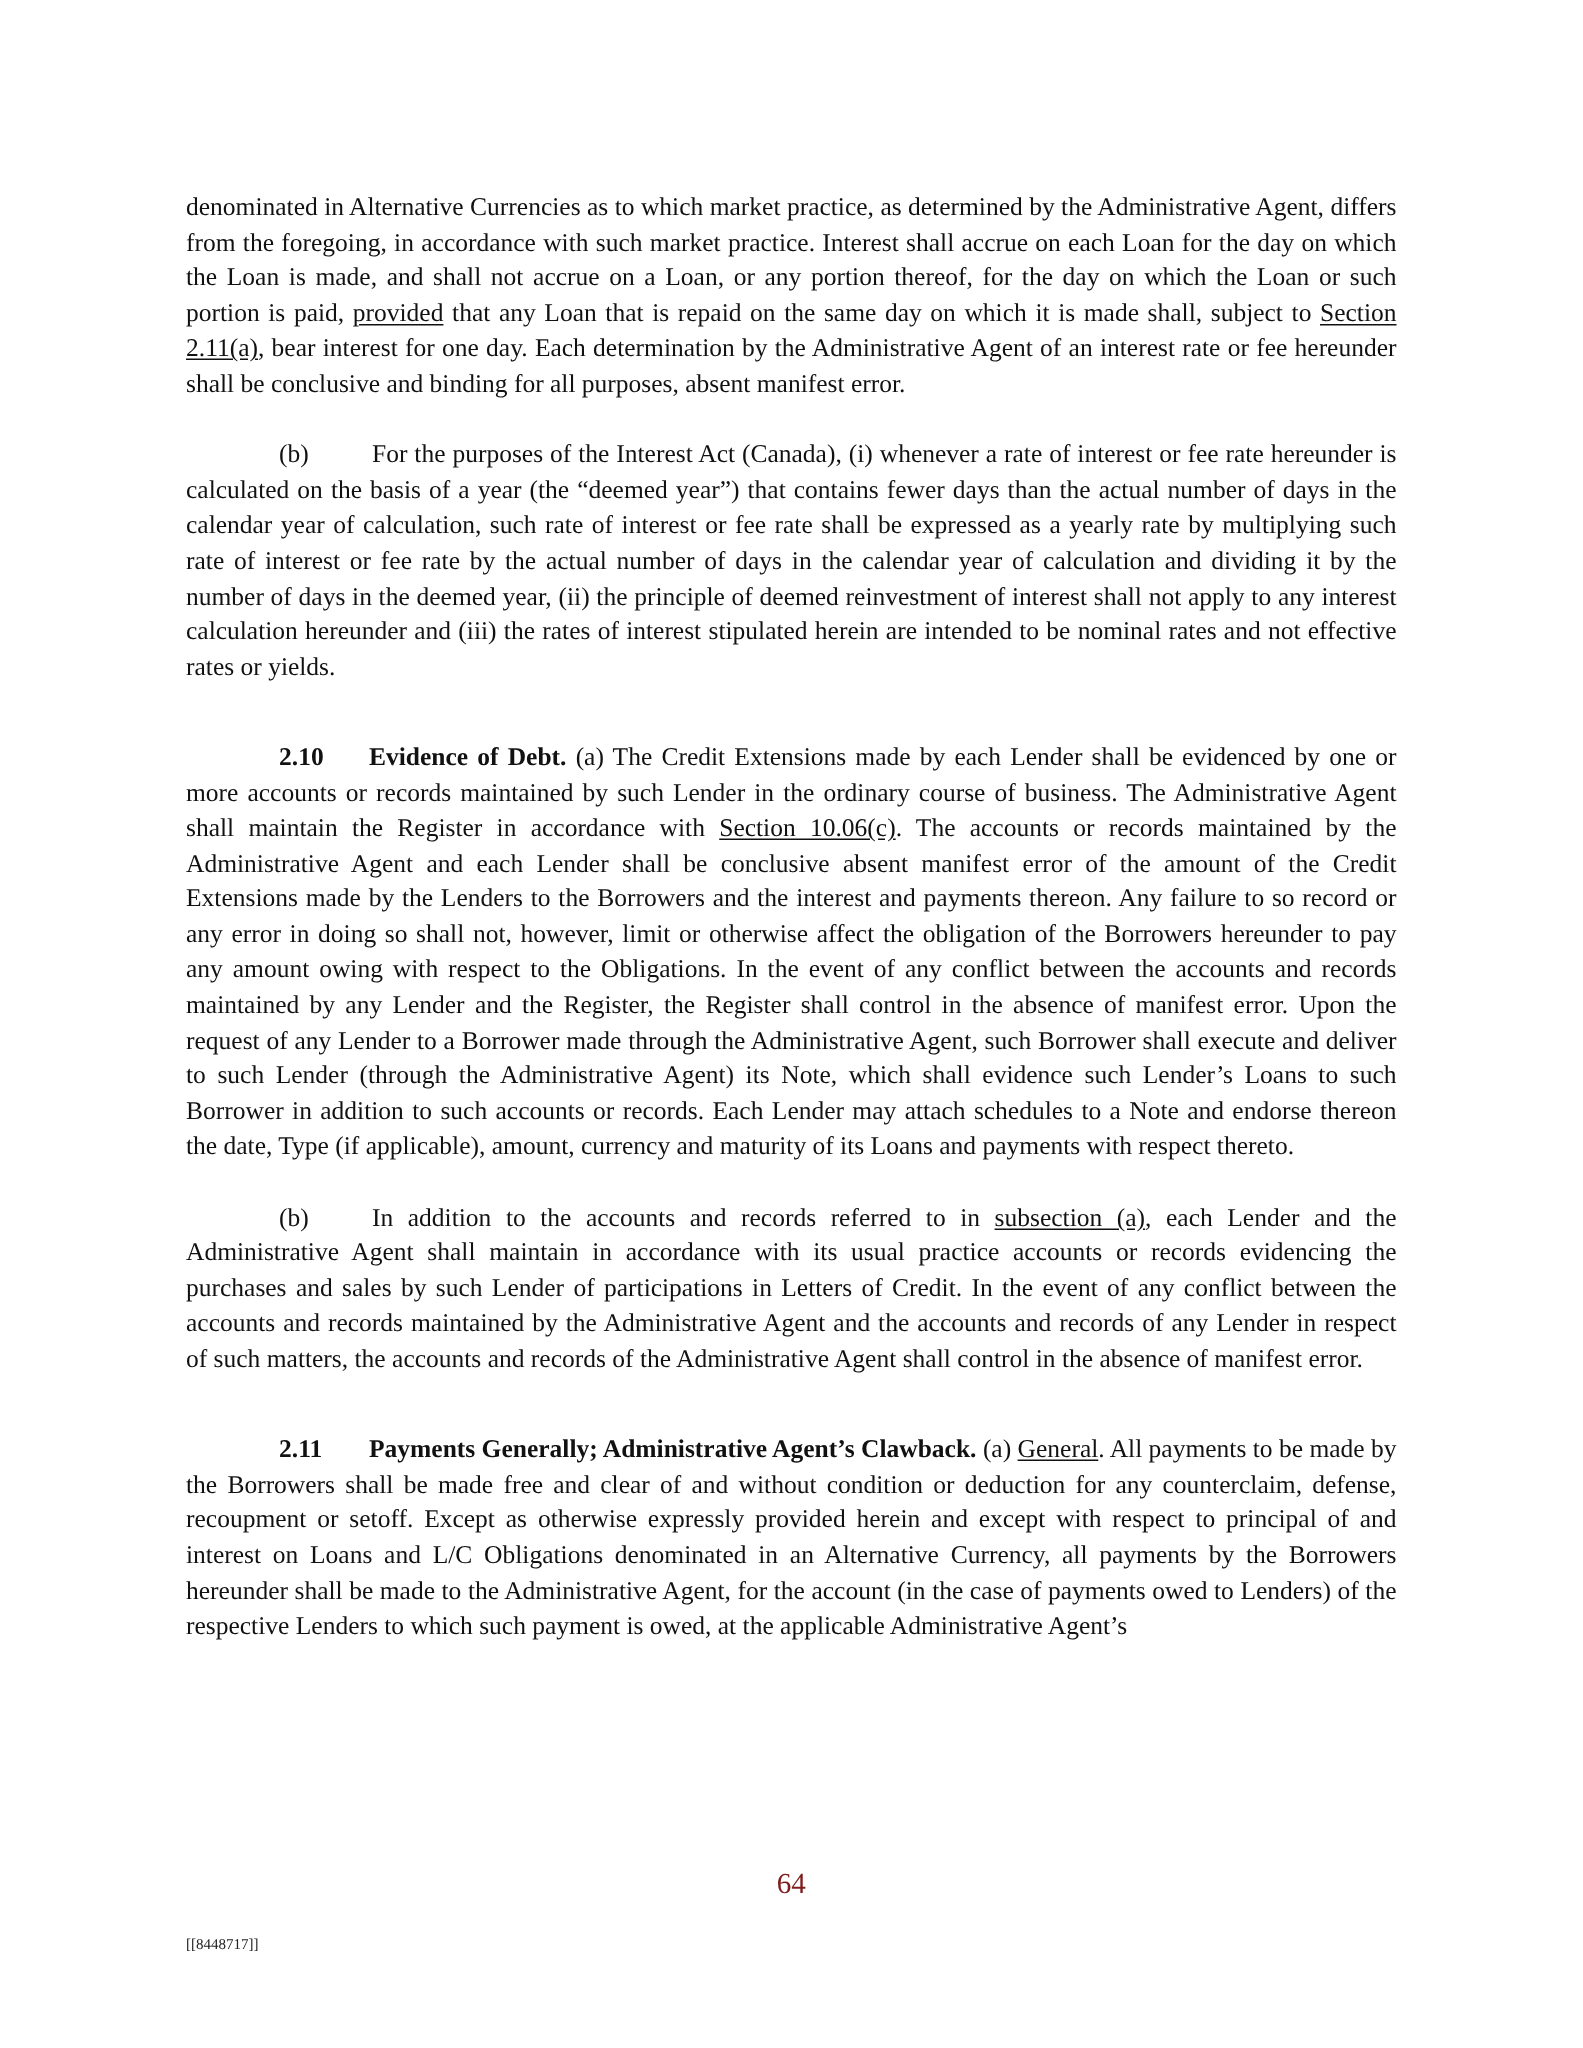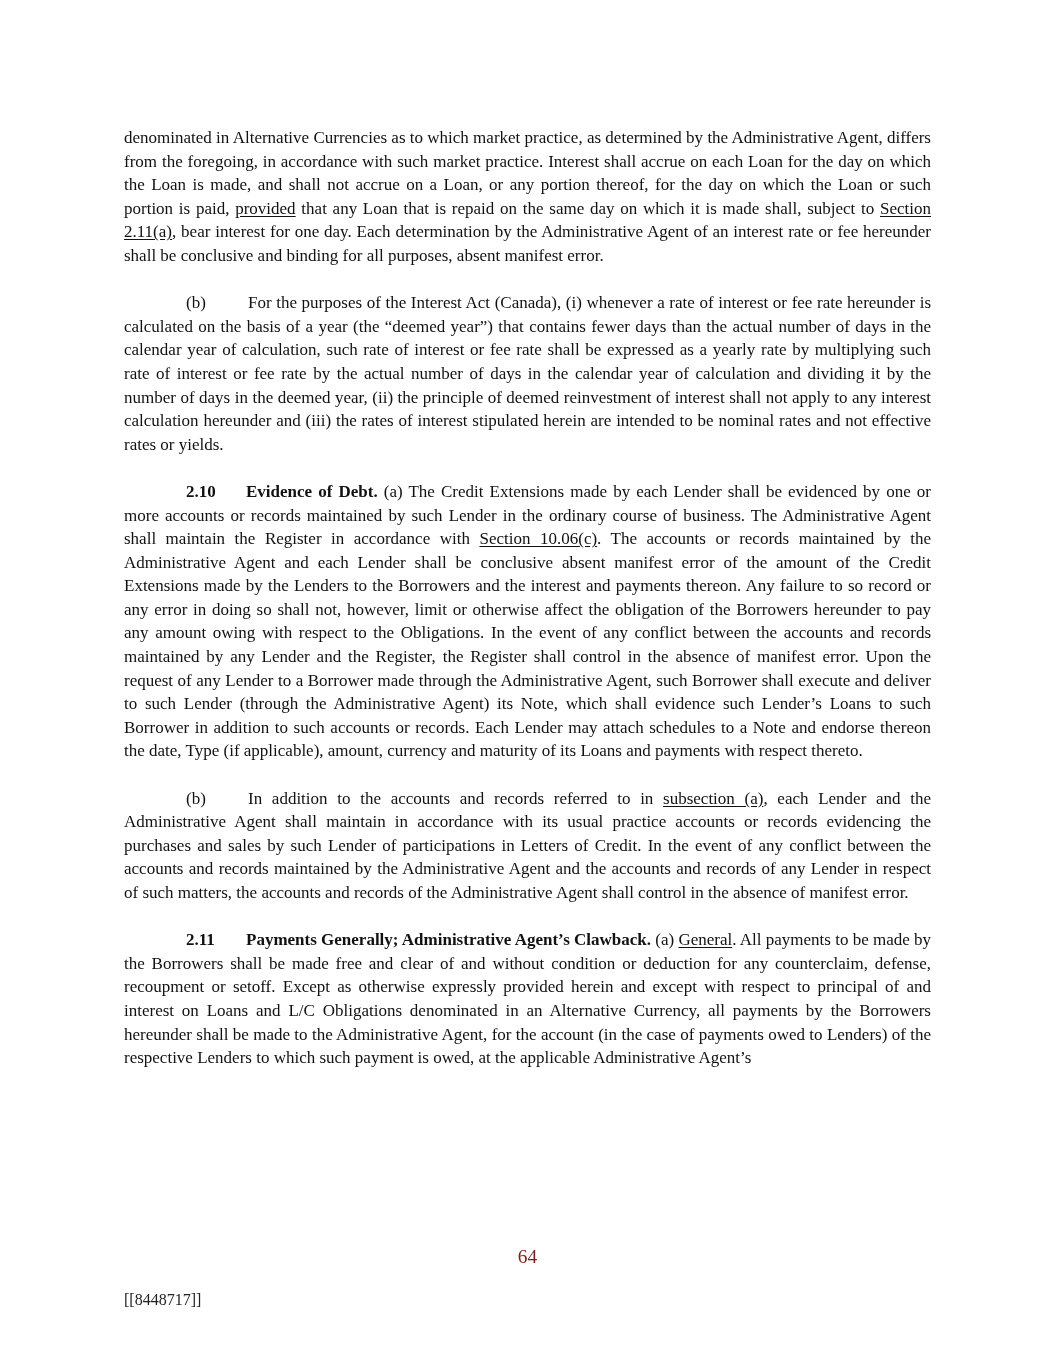--- a/index.html
+++ b/index.html
@@ -6,30 +6,30 @@
   body { width: 1055px; height: 1365px; position: relative; overflow: hidden; }
   .page {
     position: absolute; left: 124px; top: 126px; width: 807px;
     font-family: "Liberation Serif", "DejaVu Serif", serif;
     font-size: 17px; line-height: 23.6px; color: #111;
     text-align: justify;
   }
   .para { margin: 0 0 23.6px 0; }
   .indent { text-indent: 62px; }
   .tab { display: inline-block; width: 62px; text-indent: 0; }
-  .tab-num { display: inline-block; width: 60px; text-indent: 0; }
+  .tab-num { display: inline-block; width: 60px; text-indent: 0; margin-top: 13px; }
   .u { text-decoration: underline; text-underline-offset: 2px; }
   .b { font-weight: bold; }
   .page-number {
     position: absolute; top: 1246px; left: 0; width: 1055px; text-align: center;
     font-family: "Liberation Serif", serif; font-size: 19.4px; color: #7f1d1d;
   }
   .doc-id {
     position: absolute; top: 1291px; left: 124px;
-    font-family: "Liberation Serif", serif; font-size: 16px; color: #222;
+    font-family: "Liberation Serif", serif; font-size: 10px; color: #222;
   }
 </style>
 </head>
 <body>
 
 <div class="page">
 
   <p class="para"><span>denominated in Alternative Currencies as to which market practice, as determined by the Administrative Agent, differs from the foregoing, in accordance with such market practice. Interest shall accrue on each Loan for the day on which the Loan is made, and shall not accrue on a Loan, or any portion thereof, for the day on which the Loan or such portion is paid, </span><span class="u">provided</span><span> that any Loan that is repaid on the same day on which it is made shall, subject to </span><span class="u">Section 2.11(a)</span><span>, bear interest for one day.  Each determination by the Administrative Agent of an interest rate or fee hereunder shall be conclusive and binding for all purposes, absent manifest error.</span></p>
 
   <p class="para indent"><span class="tab">(b)</span><span>For the purposes of the Interest Act (Canada), (i) whenever a rate of interest or fee rate hereunder is calculated on the basis of a year (the “deemed year”) that contains fewer days than the actual number of days in the calendar year of calculation, such rate of interest or fee rate shall be expressed as a yearly rate by multiplying such rate of interest or fee rate by the actual number of days in the calendar year of calculation and dividing it by the number of days in the deemed year, (ii) the principle of deemed reinvestment of interest shall not apply to any interest calculation hereunder and (iii) the rates of interest stipulated herein are intended to be nominal rates and not effective rates or yields.</span></p>

